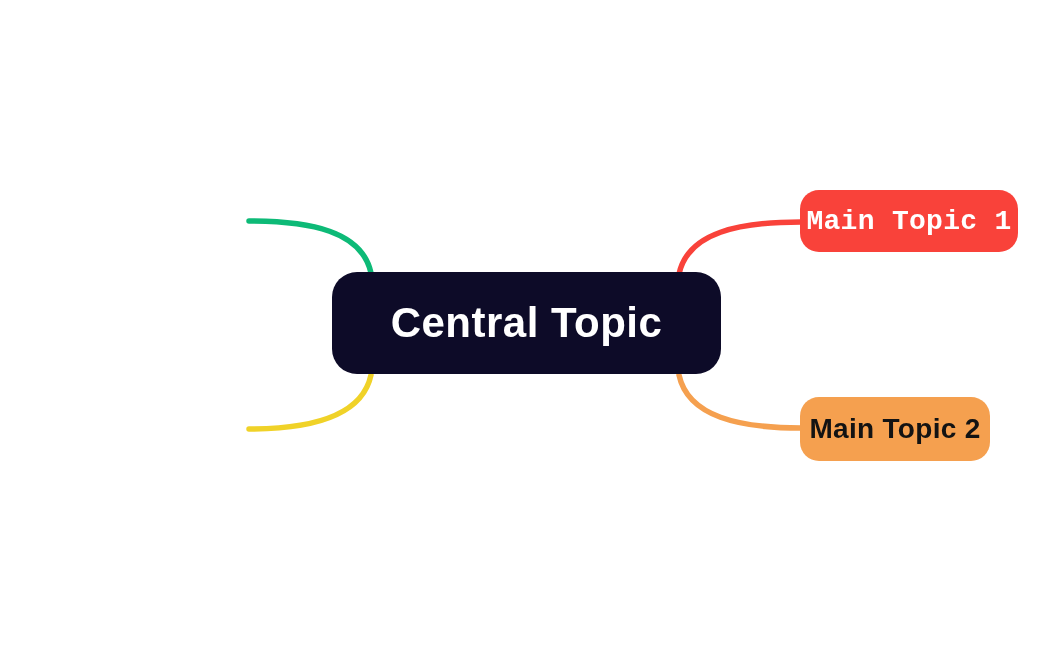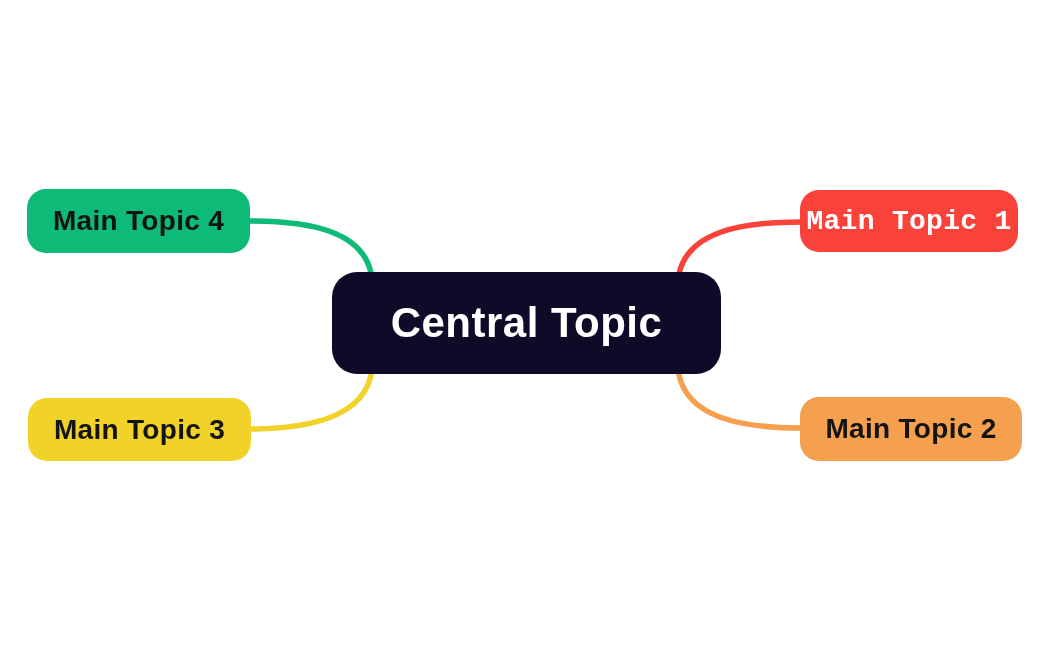--- a/index.html
+++ b/index.html
@@ -41,21 +41,21 @@
     width: 389px;
     height: 102px;
     border-radius: 25px;
   }
   .node-central .node-label {
     font-size: 42px;
     font-weight: bold;
     letter-spacing: 0.5px;
   }
   .node-main {
-    width: 222px;
+    width: 190px;
     height: 64px;
     border-radius: 19px;
   }
   .node-main .node-label {
     font-size: 28px;
     font-weight: bold;
     letter-spacing: 0.3px;
   }
   .node-topic1 { left: 800px; top: 190px; width: 218px; height: 62px; }
   .node-topic2 { left: 800px; top: 397px; }
@@ -83,21 +83,15 @@
   </div>
 
   <div class="node node-main node-topic1" style="background-color: rgb(249, 66, 58); color: rgb(255, 255, 255); font-family: Liberation Mono, monospace;">
     <span class="node-label">Main Topic 1</span>
   </div>
 
   <div class="node node-main node-topic2" style="background-color: rgb(245, 160, 79); color: rgb(19, 19, 19);">
     <span class="node-label">Main Topic 2</span>
   </div>
 
-  <div class="node node-main node-topic3" style="background-color: rgb(240, 210, 40); color: rgb(19, 19, 19);">
-    <span class="node-label">Main Topic 3</span>
-  </div>
 
-  <div class="node node-main node-topic4" style="background-color: rgb(13, 186, 119); color: rgb(19, 19, 19);">
-    <span class="node-label">Main Topic 4</span>
-  </div>
 
 </div>
 
 </body></html>

